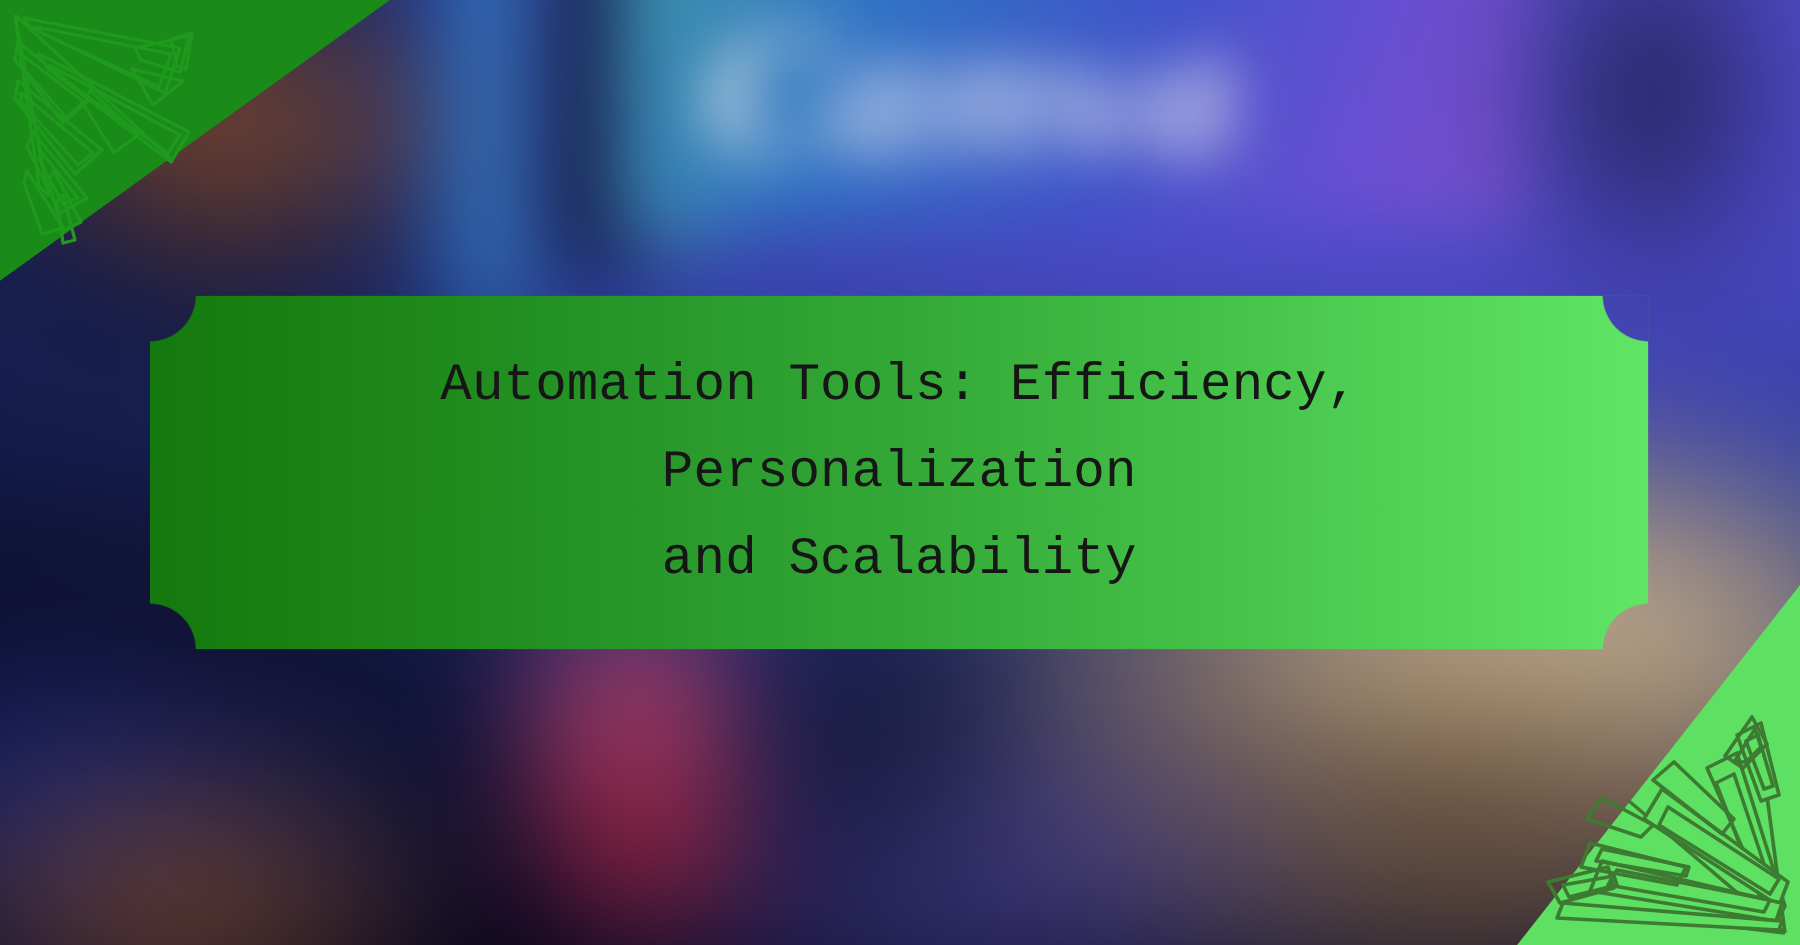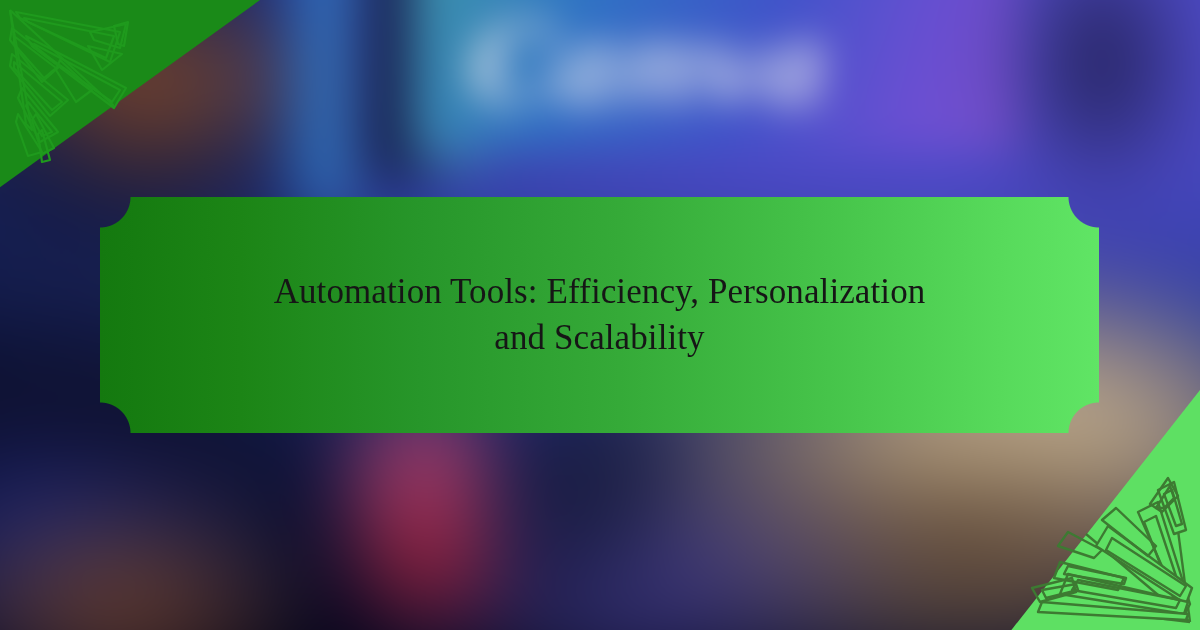--- a/index.html
+++ b/index.html
@@ -200,24 +200,24 @@
       radial-gradient(circle 30px at 0 100%,  transparent 0 30px, #000 31px),
       radial-gradient(circle 30px at 100% 100%, transparent 0 30px, #000 31px);
     mask-composite:intersect;
     display:flex;
     align-items:center;
     justify-content:center;
   }
 
   #banner-title {
     color:#161616;
-    font-family:Liberation Serif, serif;
+    font-family:Liberation Mono, monospace;
     font-size:35px;
     font-weight:400;
-    line-height:46px;
+    line-height:58px;
     text-align:center;
     width:860px;
     letter-spacing:.1px;
     white-space:pre-line;
   }
 </style>
 </head>
 <body>
 
 <div id="canvas">

